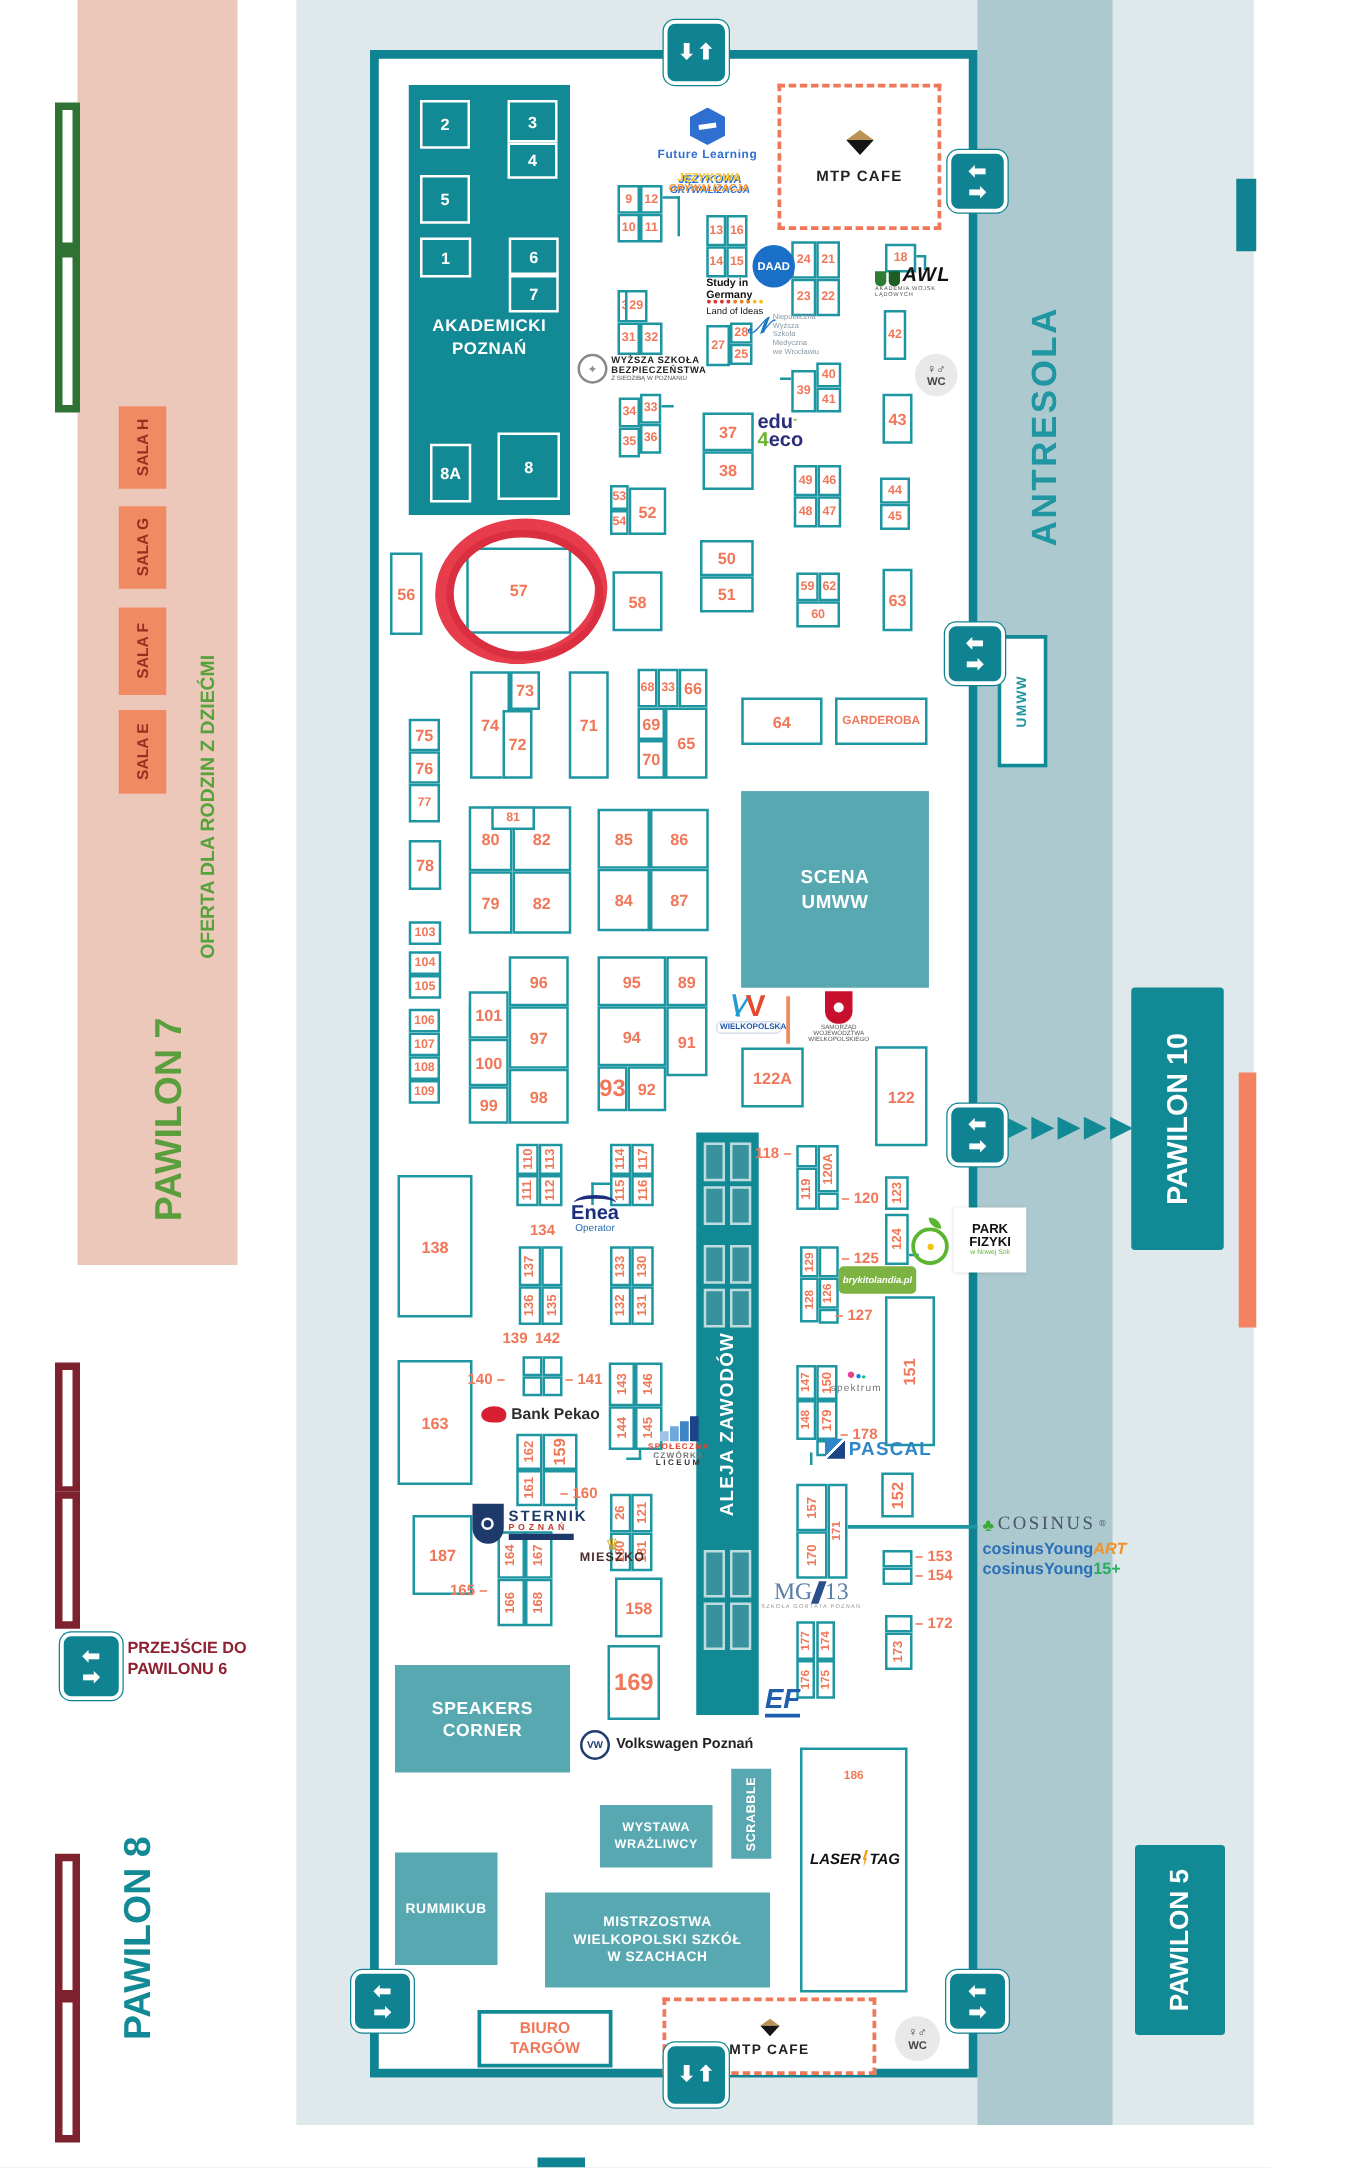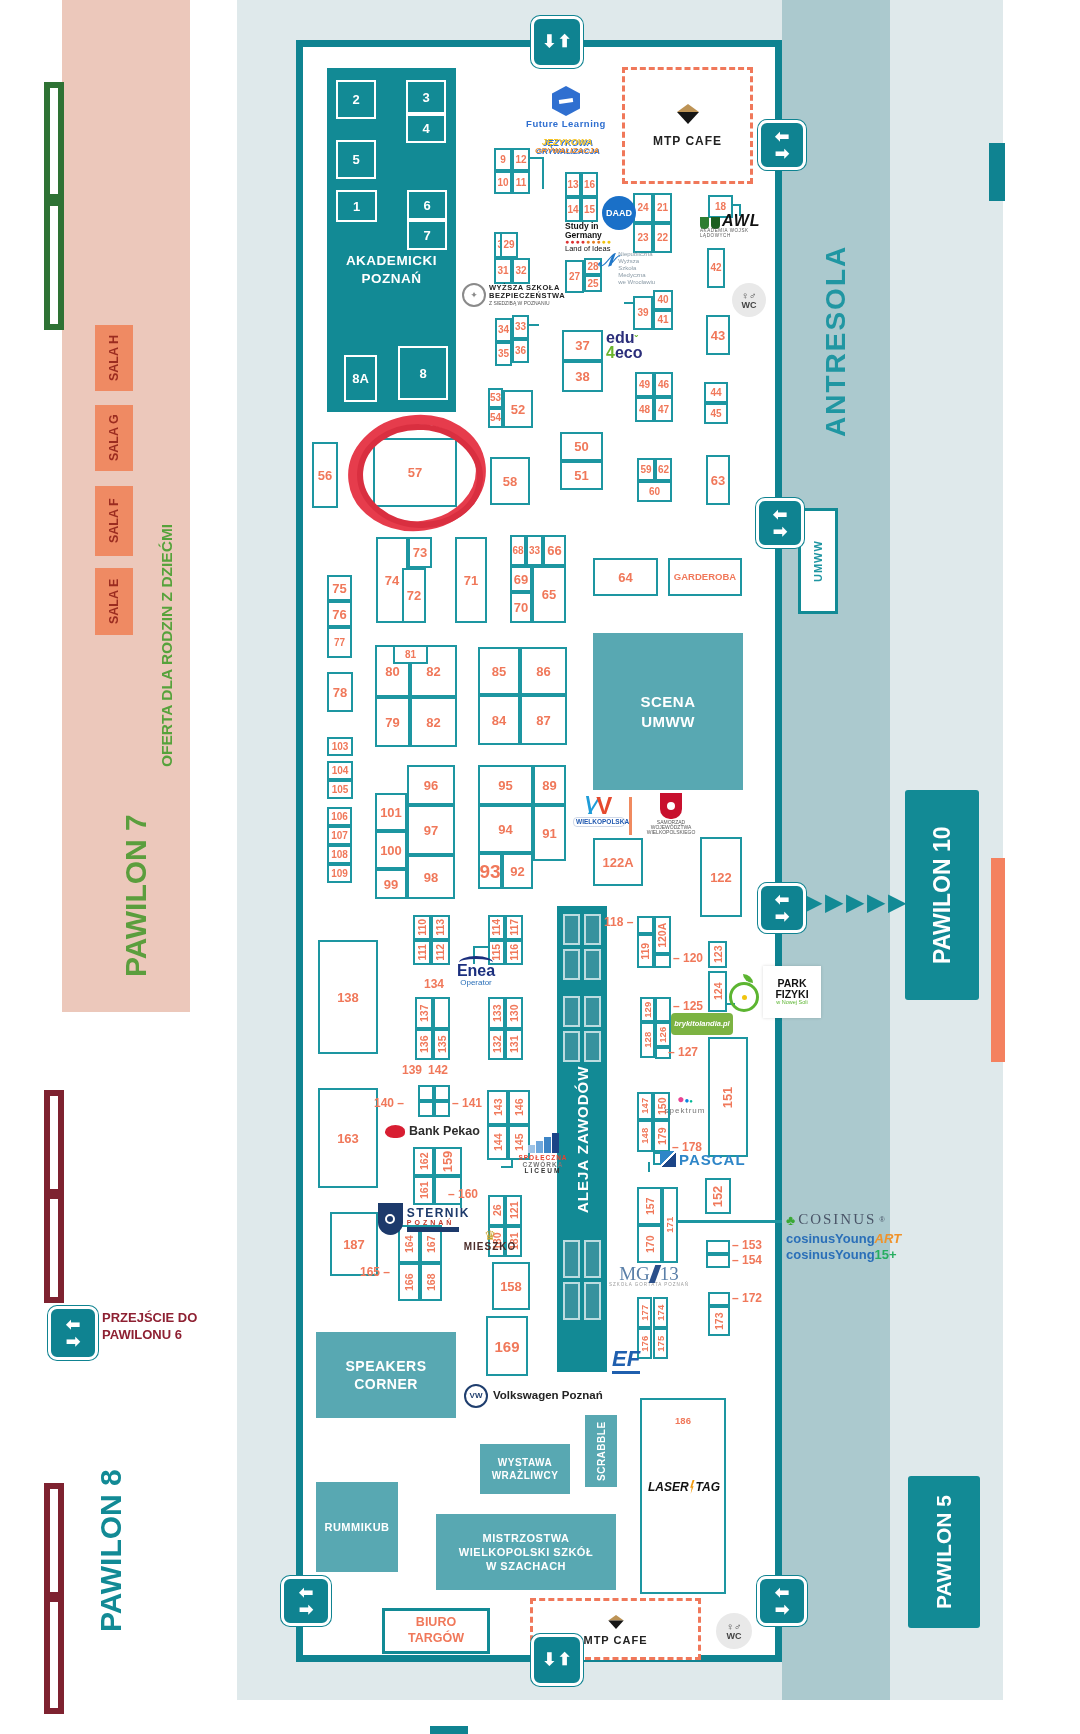--- a/index.html
+++ b/index.html
@@ -726,21 +726,21 @@
     <div class="booth" style="left: 398px; top: 1263px; width: 22px; height: 38px;">
       <span class="rot" style="font-size: 10.5px;">166</span>
     </div>
     <div class="booth" style="left: 420px; top: 1263px; width: 22px; height: 38px;">
       <span class="rot" style="font-size: 10.5px;">168</span>
     </div>
     <div class="booth" style="left: 492px; top: 1262px; width: 38px; height: 48px;">
       <span style="font-size: 13px;">158</span>
     </div>
     <div class="booth" style="left: 486px; top: 1316px; width: 42px; height: 60px;">
-      <span style="font-size: 15px; text-align: right;">169</span>
+      <span style="font-size: 19px; text-align: right;">169</span>
     </div>
     <div class="booth" style="left: 637px; top: 916px; width: 17px; height: 18px;"></div>
     <div class="booth" style="left: 637px; top: 934px; width: 17px; height: 34px;">
       <span class="rot" style="font-size: 10.5px;">119</span>
     </div>
     <div class="booth" style="left: 654px; top: 916px; width: 17px; height: 38px;">
       <span class="rot" style="font-size: 10.5px;">120A</span>
     </div>
     <div class="booth" style="left: 654px; top: 954px; width: 17px; height: 14px;"></div>
     <div class="booth" style="left: 708px; top: 941px; width: 19px; height: 27px;">

